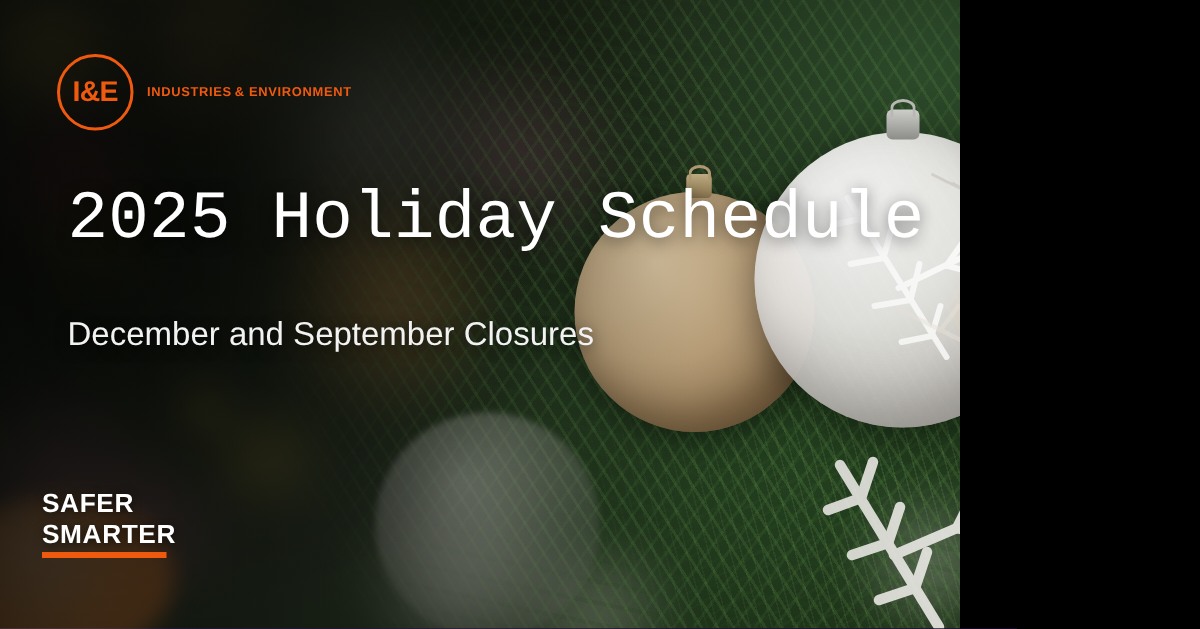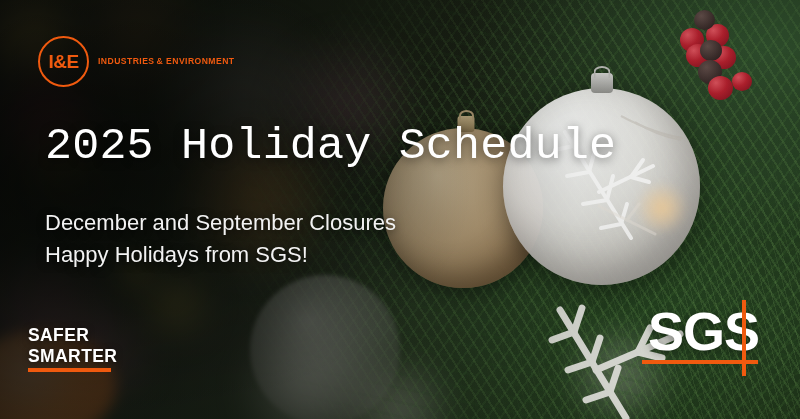--- a/index.html
+++ b/index.html
@@ -1,20 +1,20 @@
 <!DOCTYPE html>
 <html><head>
 <meta charset="utf-8">
 <style>
   html,body{margin:0;padding:0;background:#000;}
   body{font-family:"Liberation Sans",sans-serif;}
 
   .banner{
     position:relative;
-    width:800px;height:419px;
+    width:640px;height:419px;
     overflow:hidden;
     background:#4c1d95;
   }
 
   
   .photo{position:absolute;inset:0;overflow:hidden;}
 
   
   .bg-base{
     position:absolute;inset:-10%;
@@ -275,21 +275,20 @@
       <div class="ie-words">
         <span>INDUSTRIES</span>
         <span>&amp; ENVIRONMENT</span>
       </div>
     </div>
 
     <div class="headline">2025 Holiday Schedule</div>
 
     <div class="sub">
       <div>December and September Closures</div>
-      <div>Happy Holidays from SGS!</div>
     </div>
 
     <div class="tagline">
       <div class="line">SAFER</div>
       <div class="line">SMARTER</div>
       <div class="tag-rule"></div>
     </div>
 
     <div class="sgs">
       <div class="txt">SGS</div>

